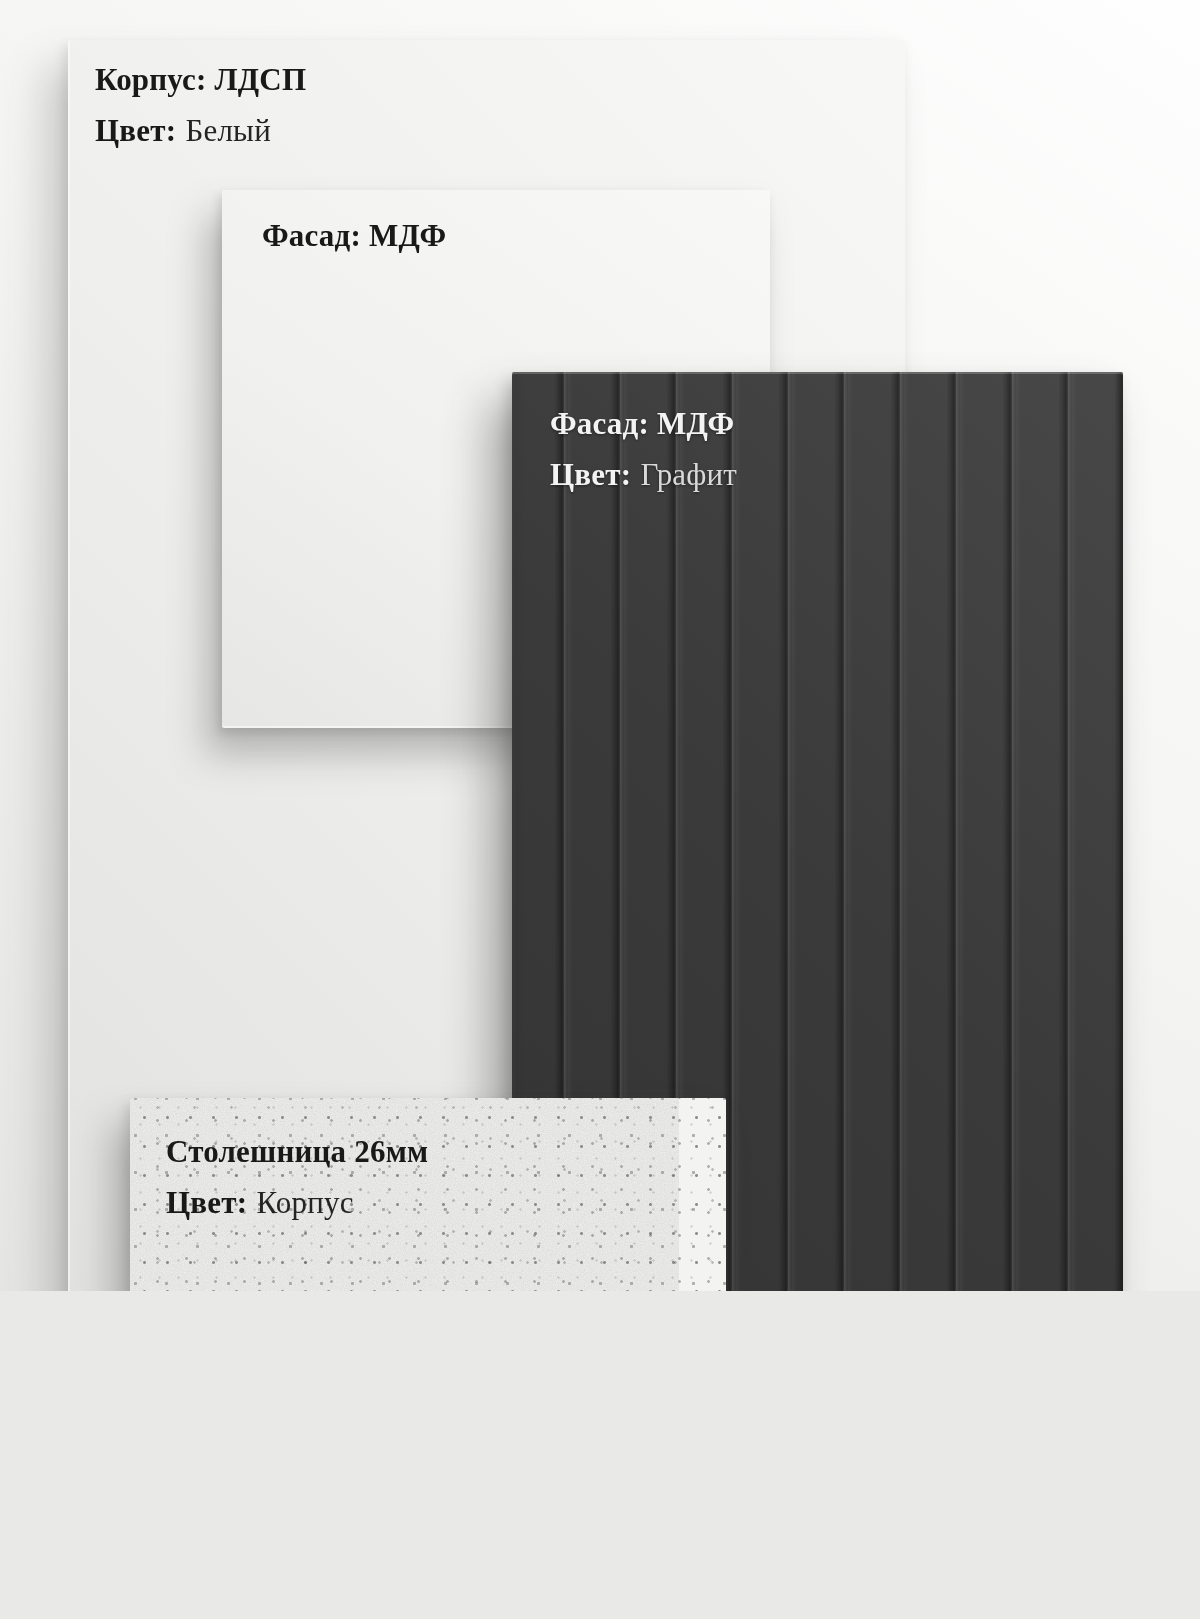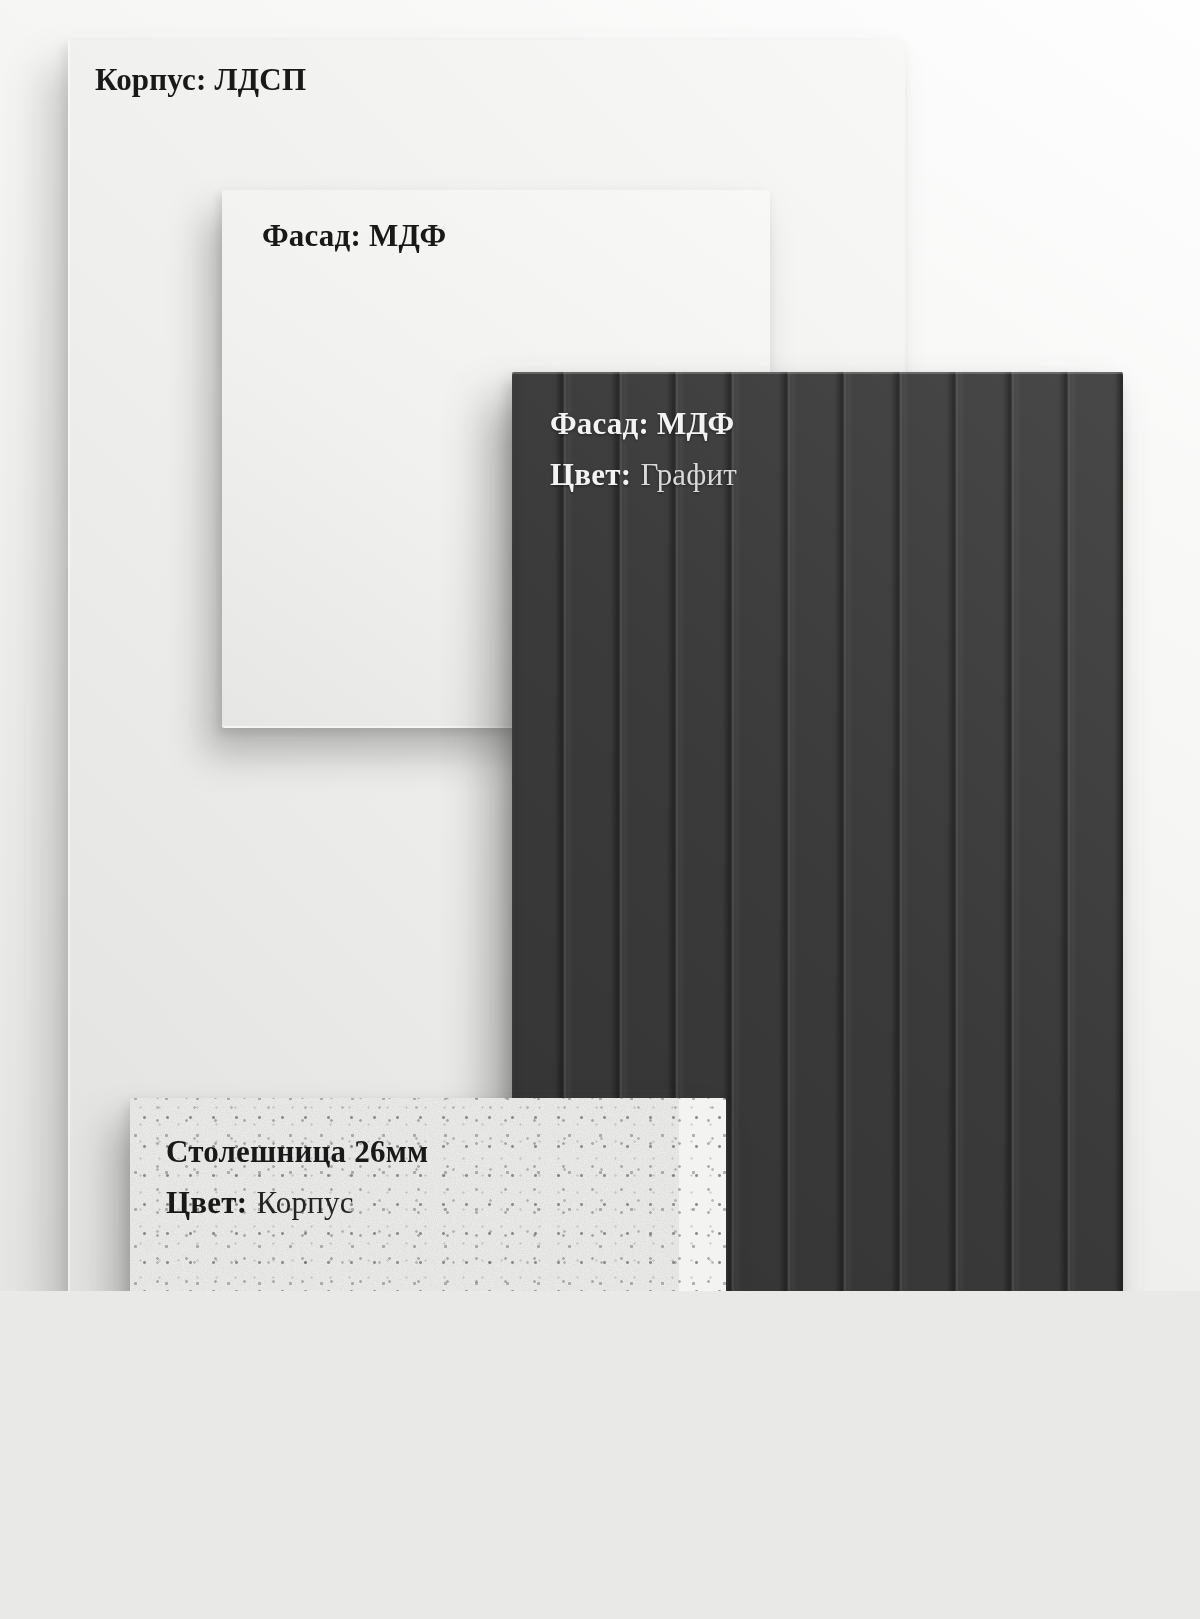--- a/index.html
+++ b/index.html
@@ -67,20 +67,23 @@
   .panel-stoleshnitsa .label{left:36px;top:28px;}
 </style>
 </head>
 <body>
 
 <div class="scene">
 
   <section class="panel panel-korpus" style="background-color: rgb(239, 239, 237);">
     <div class="label label-dark">
       <div class="l1">Корпус: ЛДСП</div>
+      <div class="l2">
+        <b>Цвет:</b><span>Белый</span>
+      </div>
     </div>
   </section>
 
   <section class="panel panel-blanzh" style="background-color: rgb(241, 241, 239);">
     <div class="label label-dark">
       <div class="l1">Фасад: МДФ</div>
     </div>
   </section>
 
   <section class="panel panel-grafit" style="background-color: rgb(58, 58, 58);">

